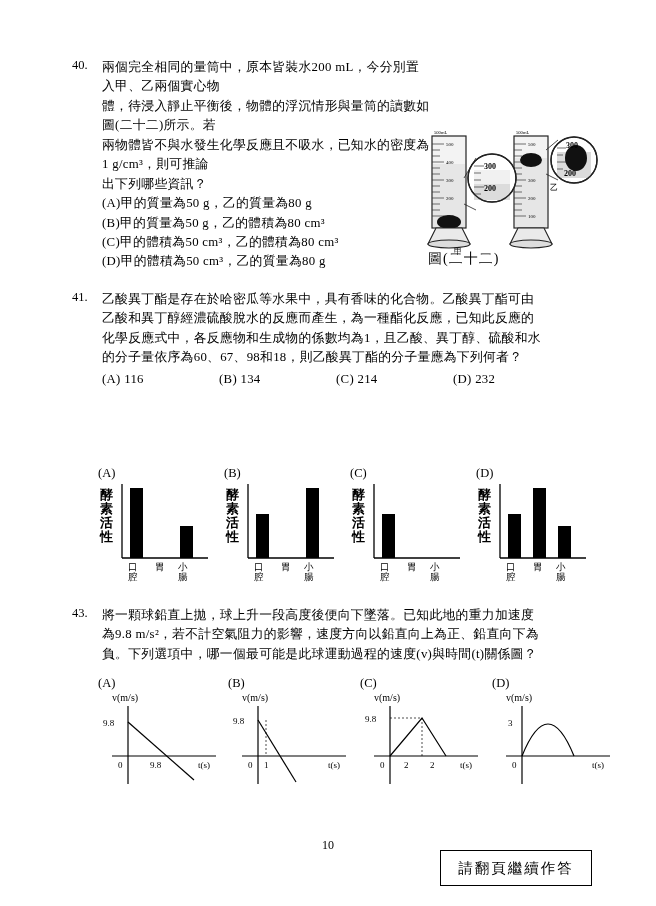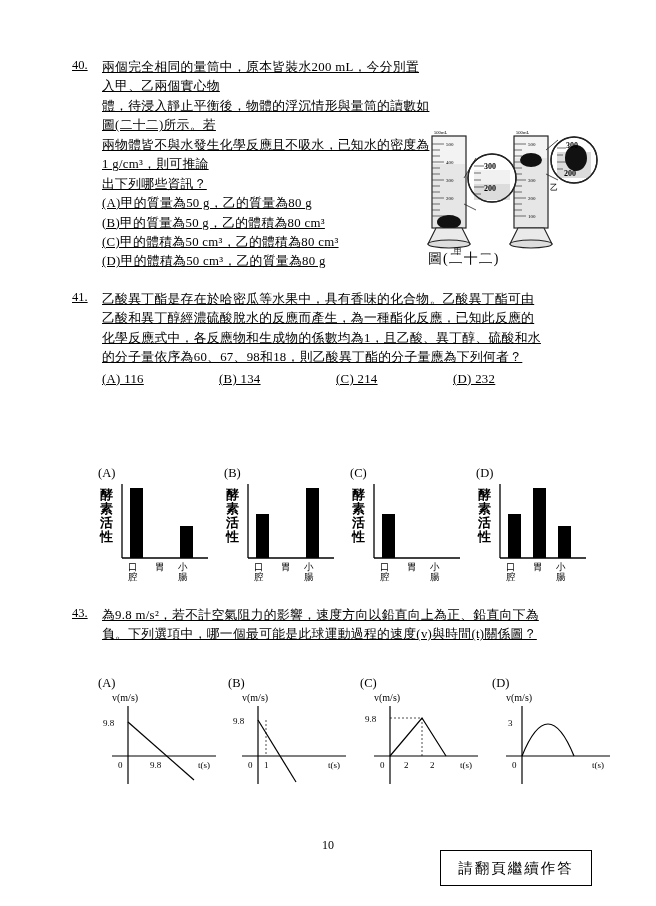--- a/index.html
+++ b/index.html
@@ -12,21 +12,20 @@
     overflow:hidden;
   }
   .page{
     position:absolute;
     left:0;top:0;width:656px;height:906px;
   }
   
   .q{
     position:absolute;
     display:flex;
-    text-decoration:underline;
   }
   .qnum{
     width:30px;
     flex:0 0 30px;
     font-size:12.5px;
     text-align:left;
     font-family:"Liberation Serif", serif;
   }
   .qbody{
     font-size:12.8px;
@@ -332,20 +331,21 @@
         <text x="57" y="104" font-size="9.5">胃</text>
         <text x="80" y="104" font-size="9.5">小</text>
         <text x="80" y="114" font-size="9.5">腸</text>
       </svg>
     </div>
   </div>
 
   <div class="q" id="q43">
     <div class="qnum">43.</div>
     <div class="qbody">
+      <div>將一顆球鉛直上拋，球上升一段高度後便向下墜落。已知此地的重力加速度</div>
       <div>為9.8 m/s²，若不計空氣阻力的影響，速度方向以鉛直向上為正、鉛直向下為</div>
       <div>負。下列選項中，哪一個最可能是此球運動過程的速度(v)與時間(t)關係圖？</div>
     </div>
   </div>
 
   <div class="charts43">
 
     <div class="chart43" style="left:0px;">
       <div class="lbl">(A)</div>
       <div style="position:absolute;left:14px;top:16px;font-size:10px;">v(m/s)</div>

